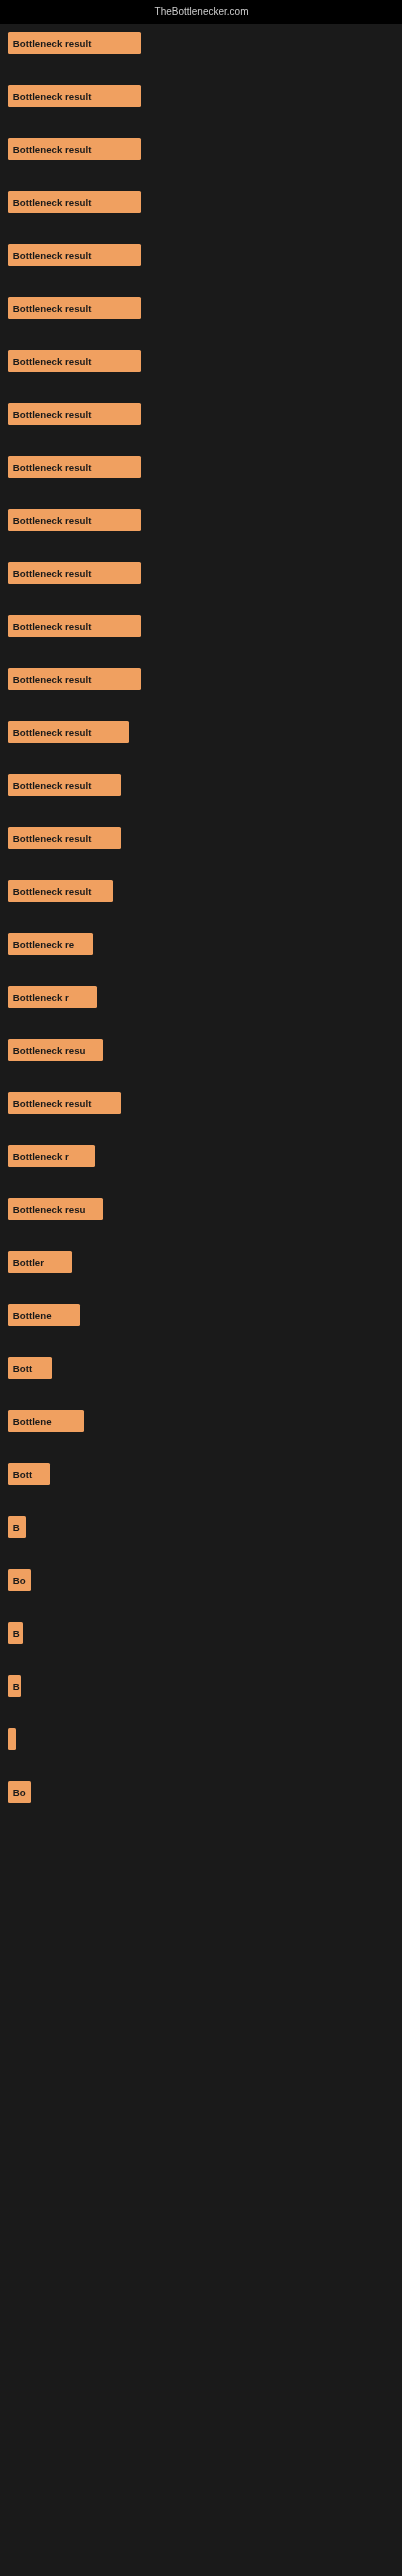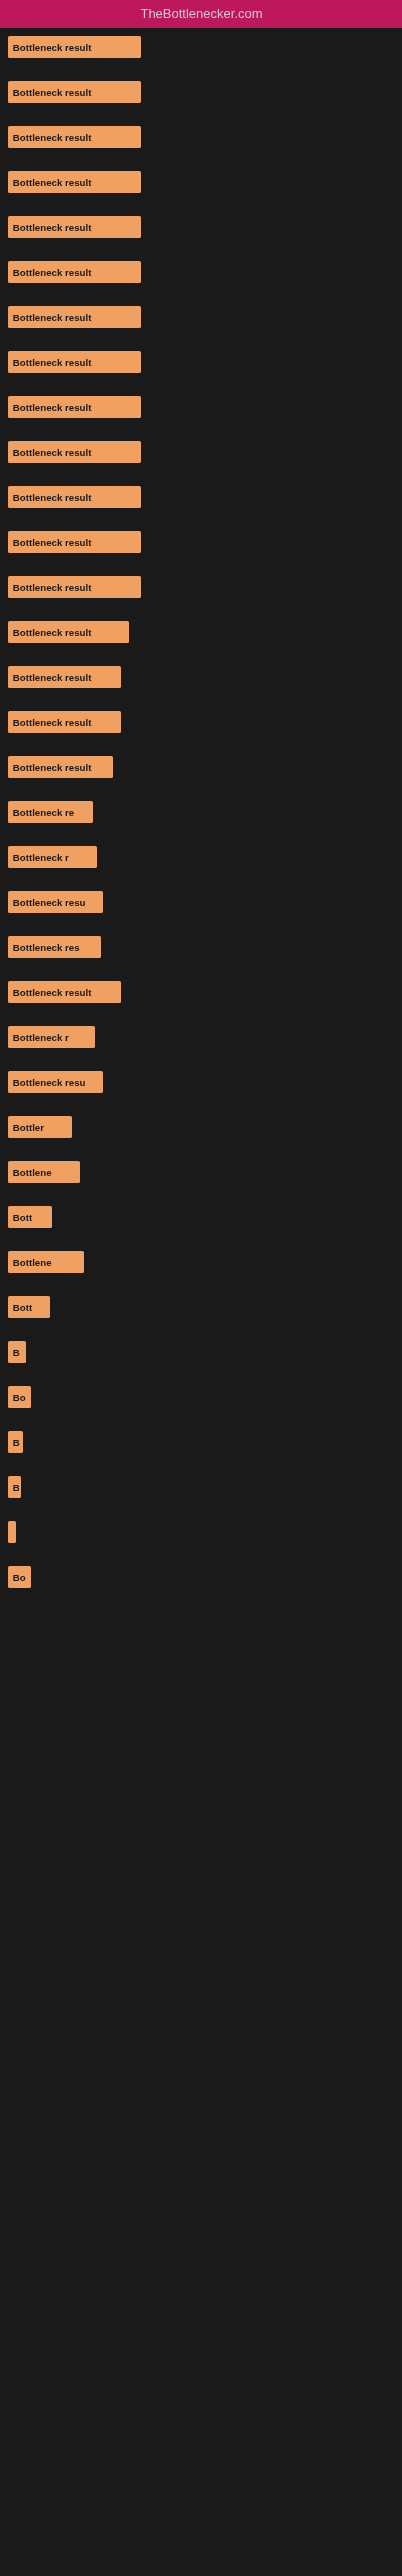--- a/index.html
+++ b/index.html
@@ -12,30 +12,30 @@
       background-color: #1a1a1a;
       width: 403px;
       min-height: 2576px;
       font-family: Arial, sans-serif;
       position: relative;
     }
 
     .site-title {
       text-align: center;
       color: #cccccc;
-      font-size: 13px;
+      font-size: 10px;
       padding: 6.4px 0;
-      background-color: #be185d;
+      background-color: #000000;
     }
 
     .bars-container {
       padding: 8px 8px;
       display: flex;
       flex-direction: column;
-      gap: 8px;
+      gap: 16px;
     }
 
     .bar-row {
       display: flex;
       align-items: center;
       margin-bottom: 14.5px;
     }
 
     .bar {
       background-color: #f0a060;
@@ -156,25 +156,20 @@
       <div class="bar" style="width: 89px;">
         <span class="bar-label">Bottleneck r</span>
       </div>
     </div>
     <div class="bar-row">
       <div class="bar" style="width: 95px;">
         <span class="bar-label">Bottleneck resu</span>
       </div>
     </div>
     <div class="bar-row">
-      <div class="bar" style="width: 93px;">
-        <span class="bar-label">Bottleneck res</span>
-      </div>
-    </div>
-    <div class="bar-row">
       <div class="bar" style="width: 113px;">
         <span class="bar-label">Bottleneck result</span>
       </div>
     </div>
     <div class="bar-row">
       <div class="bar" style="width: 87px;">
         <span class="bar-label">Bottleneck r</span>
       </div>
     </div>
     <div class="bar-row">

